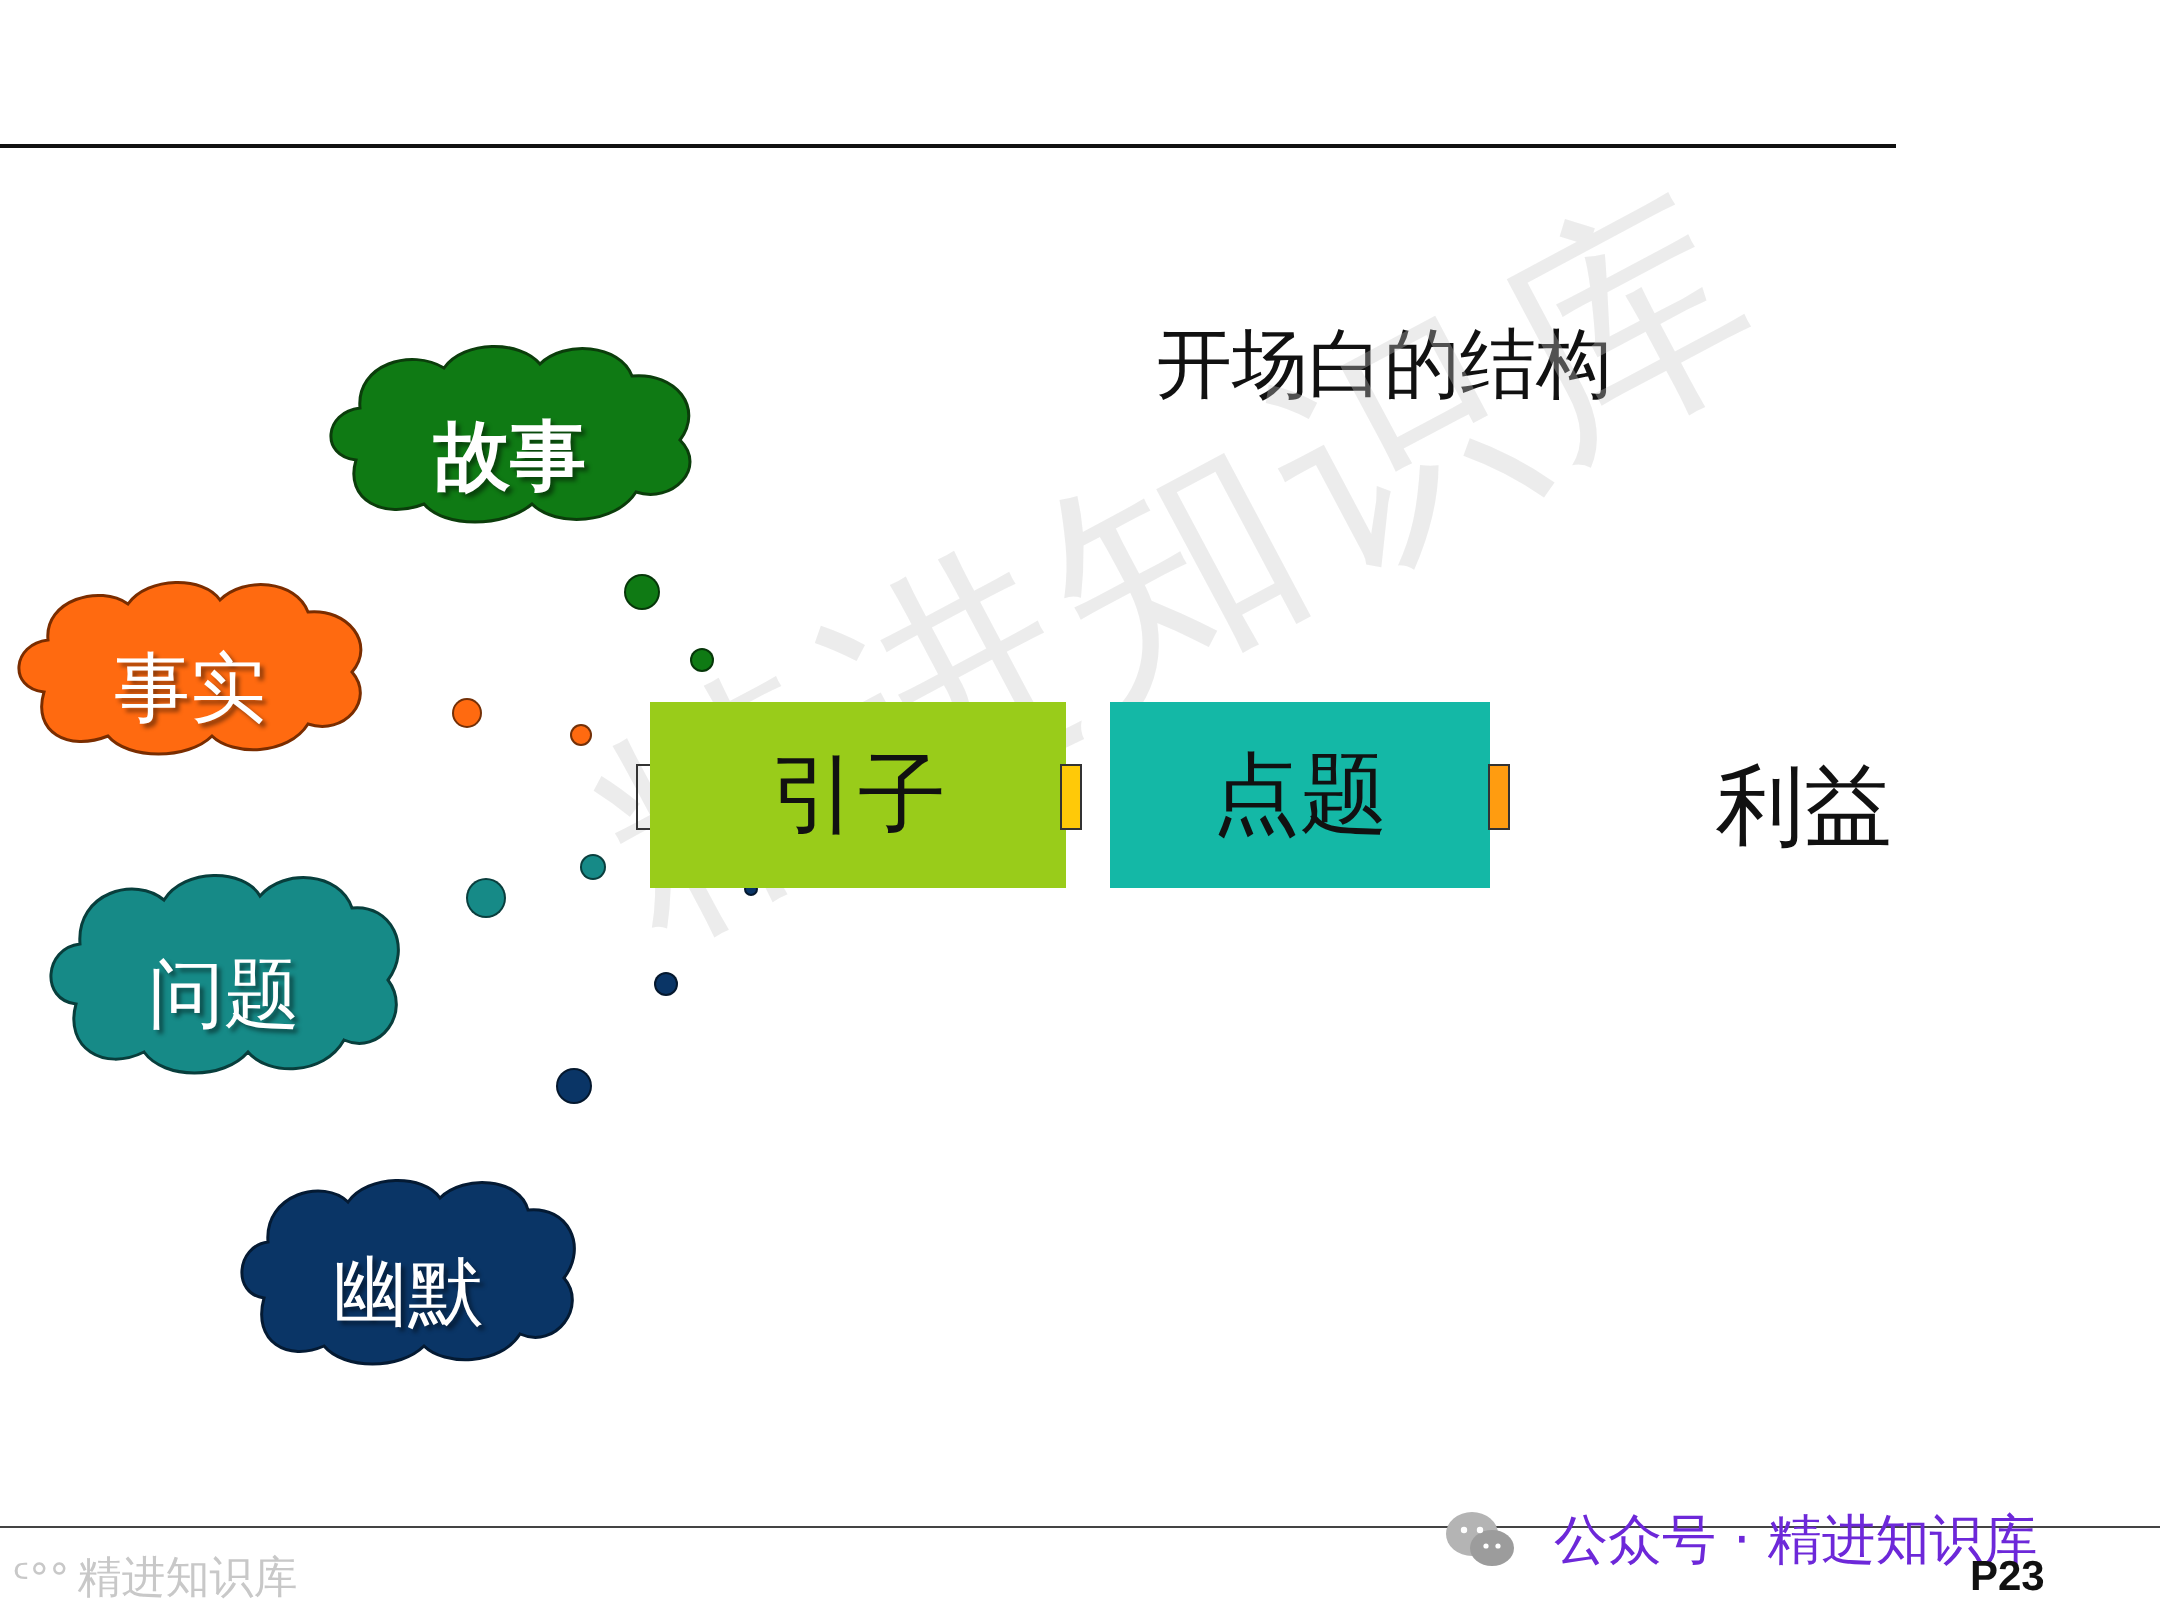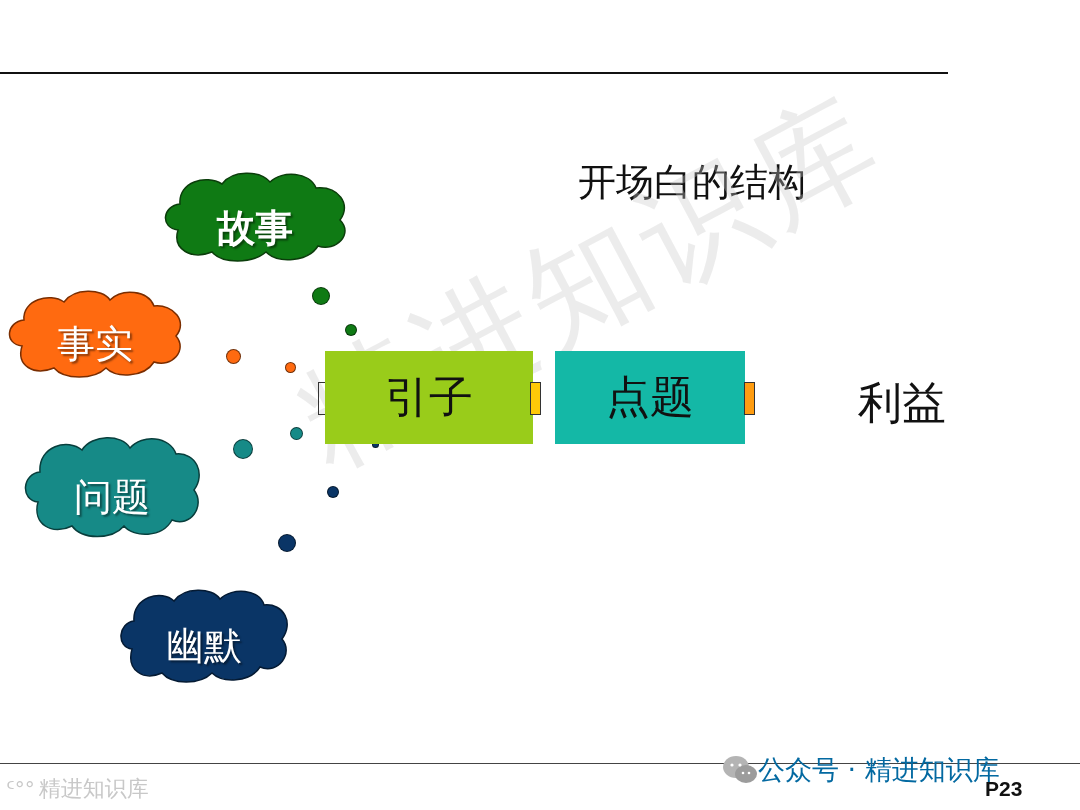--- a/index.html
+++ b/index.html
@@ -25,21 +25,21 @@
     position: absolute; display: flex; align-items: center; justify-content: center;
     font-size: 44px; color: #111;
   }
   .cap { position: absolute; border: 1px solid #333; box-sizing: border-box; }
   .benefit { left: 858px; top: 374px; font-size: 44px; color: #111; }
   .watermark {
     left: 270px; top: 360px; font-size: 120px; color: rgba(200,200,200,0.35);
     transform: rotate(-28deg); transform-origin: left top; white-space: nowrap;
     letter-spacing: 8px;
   }
-  .wechat { left: 722px; top: 752px; display: flex; align-items: center; gap: 0; color: #0369a1; font-size: 27px; justify-content: space-between; }
+  .wechat { left: 722px; top: 752px; display: flex; align-items: center; gap: 19px; color: #6d28d9; font-size: 27px; justify-content: space-between; }
   .page-num { left: 985px; top: 777px; font-size: 21px; font-weight: bold; color: #111; font-family: "Liberation Sans", sans-serif; }
   .brand { left: 6px; top: 774px; display: flex; align-items: center; gap: 4px; color: #c8c8c8; font-size: 22px; }
 </style>
 </head>
 <body>
 
 <div class="abs top-rule"></div>
 
 <div class="abs title">开场白的结构</div>
 

